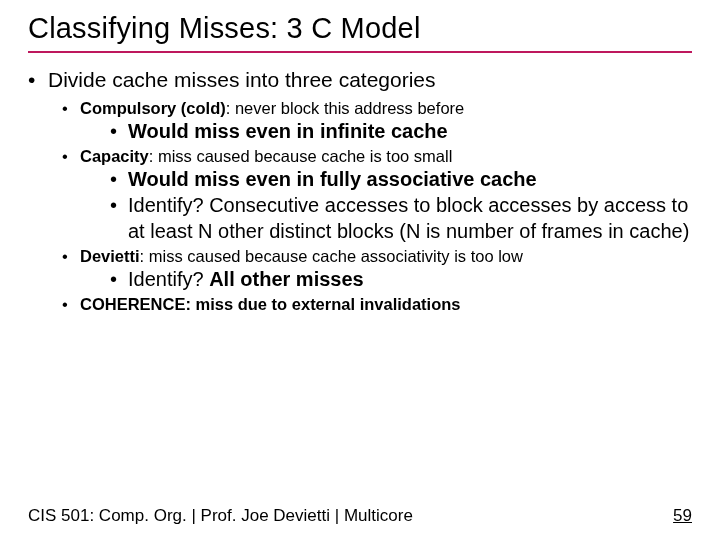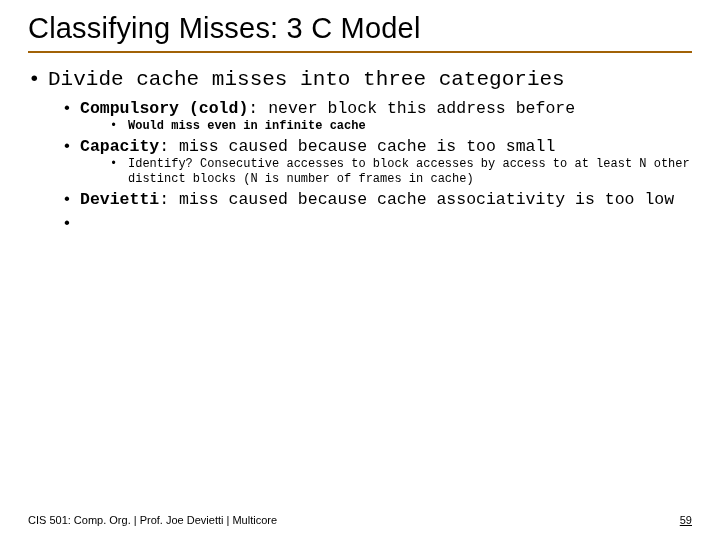--- a/index.html
+++ b/index.html
@@ -16,39 +16,38 @@
     width: 720px;
     height: 540px;
     box-sizing: border-box;
     padding: 12px 28px 0 28px;
     position: relative;
   }
   .title {
     font-size: 29px;
     font-weight: normal;
     padding-bottom: 6px;
-    border-bottom: 2px solid #a16207;
+    border-bottom: 2px solid #be185d;
     margin-bottom: 14px;
     letter-spacing: 0.2px;
   }
   ul {
     list-style: none;
     margin: 0;
     padding: 0;
   }
   li {
     position: relative;
   }
   
   .l1 > li {
     font-size: 21px;
     padding-left: 20px;
     margin-bottom: 6px;
     line-height: 1.28;
-    font-family: Liberation Mono, monospace;
   }
   .l1 > li::before {
     content: "•";
     position: absolute;
     left: 0;
     top: 0;
   }
   
   .l2 {
     margin-top: 4px;
@@ -61,39 +60,39 @@
     line-height: 1.28;
   }
   .l2 > li::before {
     content: "•";
     position: absolute;
     left: 0;
     top: 0;
   }
   
   .l3 > li {
-    font-size: 12px;
+    font-size: 20px;
     padding-left: 18px;
     margin-left: 30px;
     margin-bottom: 1px;
     line-height: 1.26;
   }
   .l3 > li::before {
     content: "•";
     position: absolute;
     left: 0;
     top: 0;
   }
   .b { font-weight: bold; }
   .footer {
     position: absolute;
     bottom: 14px;
     left: 28px;
     right: 28px;
-    font-size: 11px;
+    font-size: 17px;
     color: #000;
   }
   .page-num {
     position: absolute;
     right: 0;
     bottom: 0;
     text-decoration: underline;
   }
   .gap { height: 8px; }
 </style>
@@ -112,29 +111,34 @@
         <li>
           <span class="b">Compulsory (cold)</span><span>: never block this address before</span>
           <ul class="l3">
             <li><span class="b">Would miss even in infinite cache</span></li>
           </ul>
         </li>
 
         <li>
           <span class="b">Capacity</span><span>: miss caused because cache is too small</span>
           <ul class="l3">
+            <li><span class="b">Would miss even in fully associative cache</span></li>
             <li><span>Identify? Consecutive accesses to block accesses by access to at least N other distinct blocks (N is number of frames in cache)</span></li>
           </ul>
         </li>
 
         <li>
           <span class="b">Devietti</span><span>: miss caused because cache associativity is too low</span>
+          <ul class="l3">
+            <li><span>Identify? </span><span class="b">All other misses</span></li>
+          </ul>
         </li>
 
         <li>
+          <span class="b">COHERENCE: miss due to external invalidations</span>
         </li>
 
       </ul>
     </li>
 
   </ul>
 
   <div class="footer">
     <span>CIS 501: Comp. Org.  |  Prof. Joe Devietti  |  Multicore</span>
     <span class="page-num">59</span>

